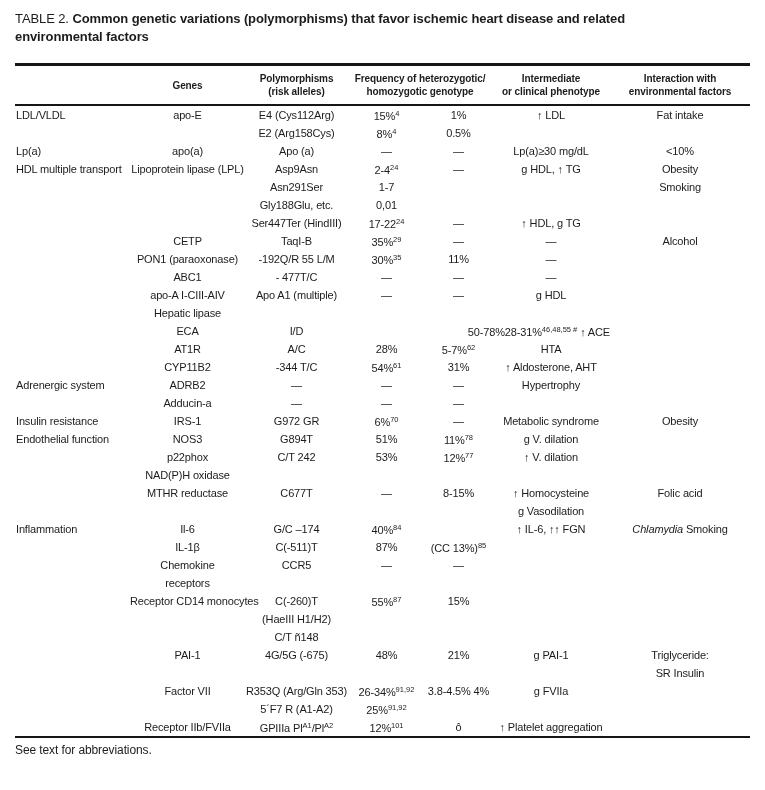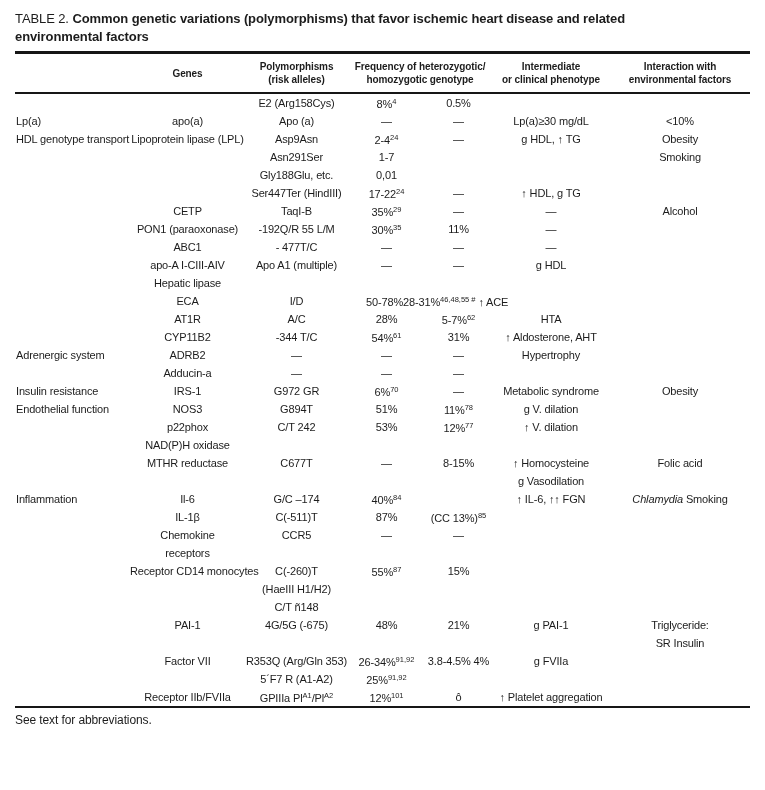--- a/index.html
+++ b/index.html
@@ -1,27 +1,27 @@
 <!DOCTYPE html>
 <html><head>
 <meta charset="utf-8">
 <style>
   html,body{margin:0;padding:0;background:#ffffff;}
   body{width:765px;height:790px;font-family:"Liberation Sans",sans-serif;color:#1c1c1c;overflow:hidden;}
   .page{padding:10px 3px 0 15px;}
   .title{font-size:13px;line-height:1.4;width:700px;letter-spacing:-0.1px;}
   .title .prefix{font-weight:normal;}
   .title .rest{font-weight:bold;}
-  table{border-collapse:collapse;table-layout:fixed;width:735px;margin-top:5px;border-top:3px solid #161616;}
+  table{border-collapse:collapse;table-layout:fixed;width:735px;margin-top:17px;border-top:3px solid #161616;}
   thead{border-bottom:2px solid #161616;}
   tbody{border-bottom:2px solid #161616;}
   thead th{font-size:10px;font-weight:bold;line-height:1.32;white-space:pre-line;text-align:center;vertical-align:middle;height:38px;padding:0;letter-spacing:-0.1px;}
   tbody td{font-size:11px;height:18px;padding:0;text-align:center;vertical-align:middle;white-space:nowrap;letter-spacing:-0.15px;overflow:visible;}
   tbody td.c-cat{text-align:left;padding-left:1px;}
-  tbody td.span-left{text-align:left;padding-left:18px;}
+  tbody td.span-left{text-align:right;padding-left:18px;}
   sup{font-size:7.5px;vertical-align:4px;letter-spacing:0;}
   i{font-style:italic;}
   .footnote{font-size:12px;margin-top:5px;letter-spacing:-0.1px;}
 </style>
 </head>
 <body>
 
 <div class="page">
   <div class="title">
     <span class="prefix">TABLE 2.</span><span class="rest"> Common genetic variations (polymorphisms) that favor ischemic heart disease and related environmental factors</span>
@@ -46,39 +46,48 @@
         <th colspan="2">Frequency of heterozygotic/
 homozygotic genotype</th>
         <th>Intermediate
 or clinical phenotype</th>
         <th>Interaction with
 environmental factors</th>
       </tr>
     </thead>
     <tbody>
         <tr>
+          <td class="c-cat">LDL/VLDL</td>
+          <td>apo-E</td>
+          <td>E4 (Cys112Arg)</td>
+          <td>15%<sup>4</sup></td>
+          <td>1%</td>
+          <td>↑ LDL</td>
+          <td>Fat intake</td>
+        </tr>
+        <tr>
           <td class="c-cat"></td>
           <td></td>
           <td>E2 (Arg158Cys)</td>
           <td>8%<sup>4</sup></td>
           <td>0.5%</td>
           <td></td>
           <td></td>
         </tr>
         <tr>
           <td class="c-cat">Lp(a)</td>
           <td>apo(a)</td>
           <td>Apo (a)</td>
           <td>—</td>
           <td>—</td>
           <td>Lp(a)≥30 mg/dL</td>
           <td>&lt;10%</td>
         </tr>
         <tr>
-          <td class="c-cat">HDL genotype transport</td>
+          <td class="c-cat">HDL multiple transport</td>
           <td>Lipoprotein lipase (LPL)</td>
           <td>Asp9Asn</td>
           <td>2-4<sup>24</sup></td>
           <td>—</td>
           <td>g HDL, ↑ TG</td>
           <td>Obesity</td>
         </tr>
         <tr>
           <td class="c-cat"></td>
           <td></td>

